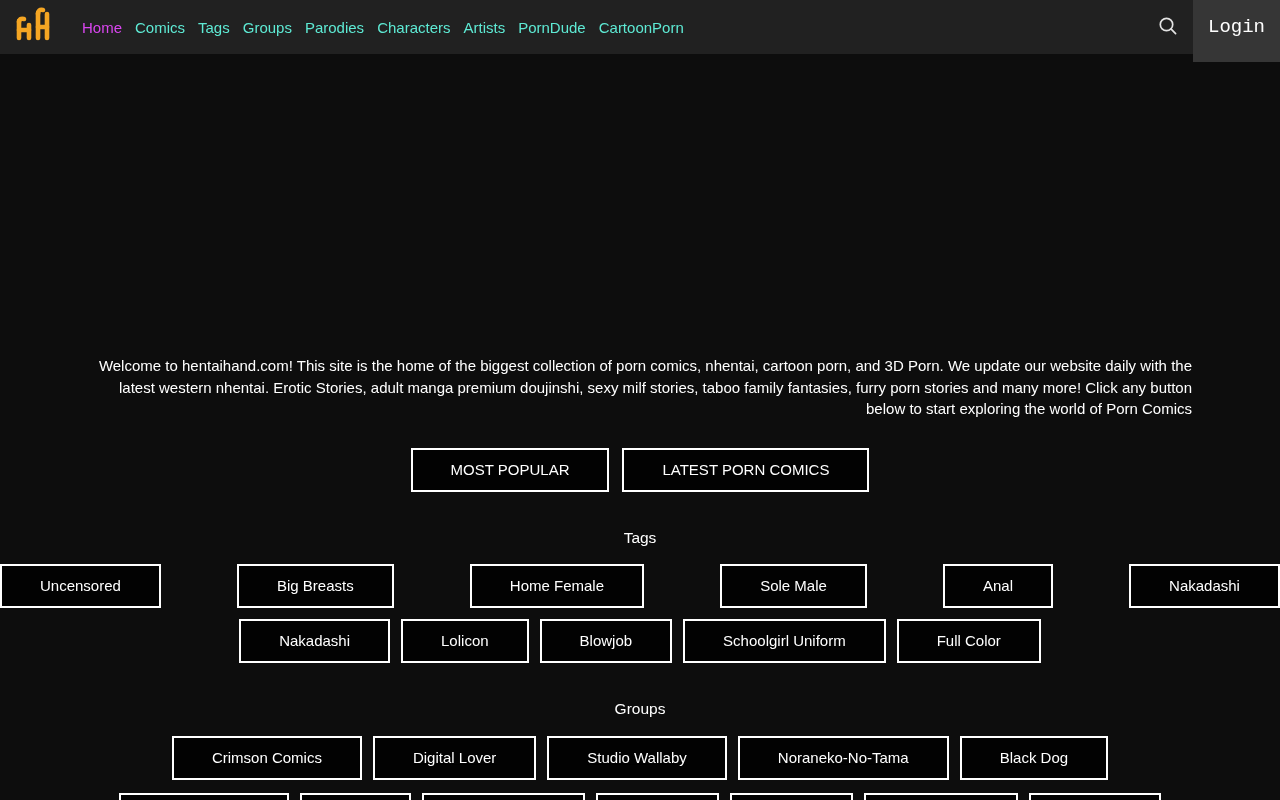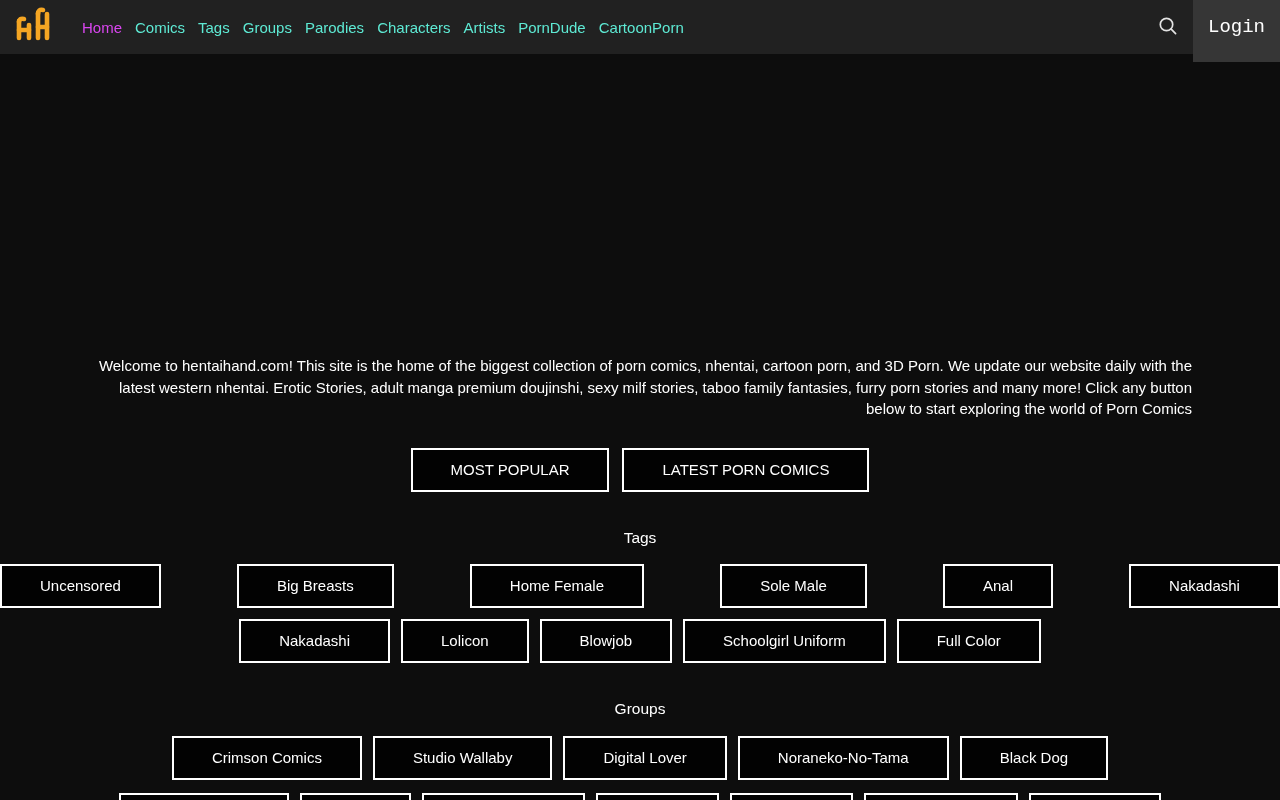--- a/index.html
+++ b/index.html
@@ -192,22 +192,22 @@
   <button class="pill">Lolicon</button>
   <button class="pill">Blowjob</button>
   <button class="pill">Schoolgirl Uniform</button>
   <button class="pill">Full Color</button>
 </div>
 
 <h2 class="section-heading groups-heading">Groups</h2>
 
 <div class="btn-row groups-row-1">
   <button class="pill">Crimson Comics</button>
+  <button class="pill">Digital Lover</button>
   <button class="pill">Studio Wallaby</button>
-  <button class="pill">Digital Lover</button>
   <button class="pill">Noraneko-No-Tama</button>
   <button class="pill">Black Dog</button>
 </div>
 
 <div class="btn-row">
   <button class="pill g2-0"></button>
   <button class="pill g2-1"></button>
   <button class="pill g2-2"></button>
   <button class="pill g2-3"></button>
   <button class="pill g2-4"></button>

